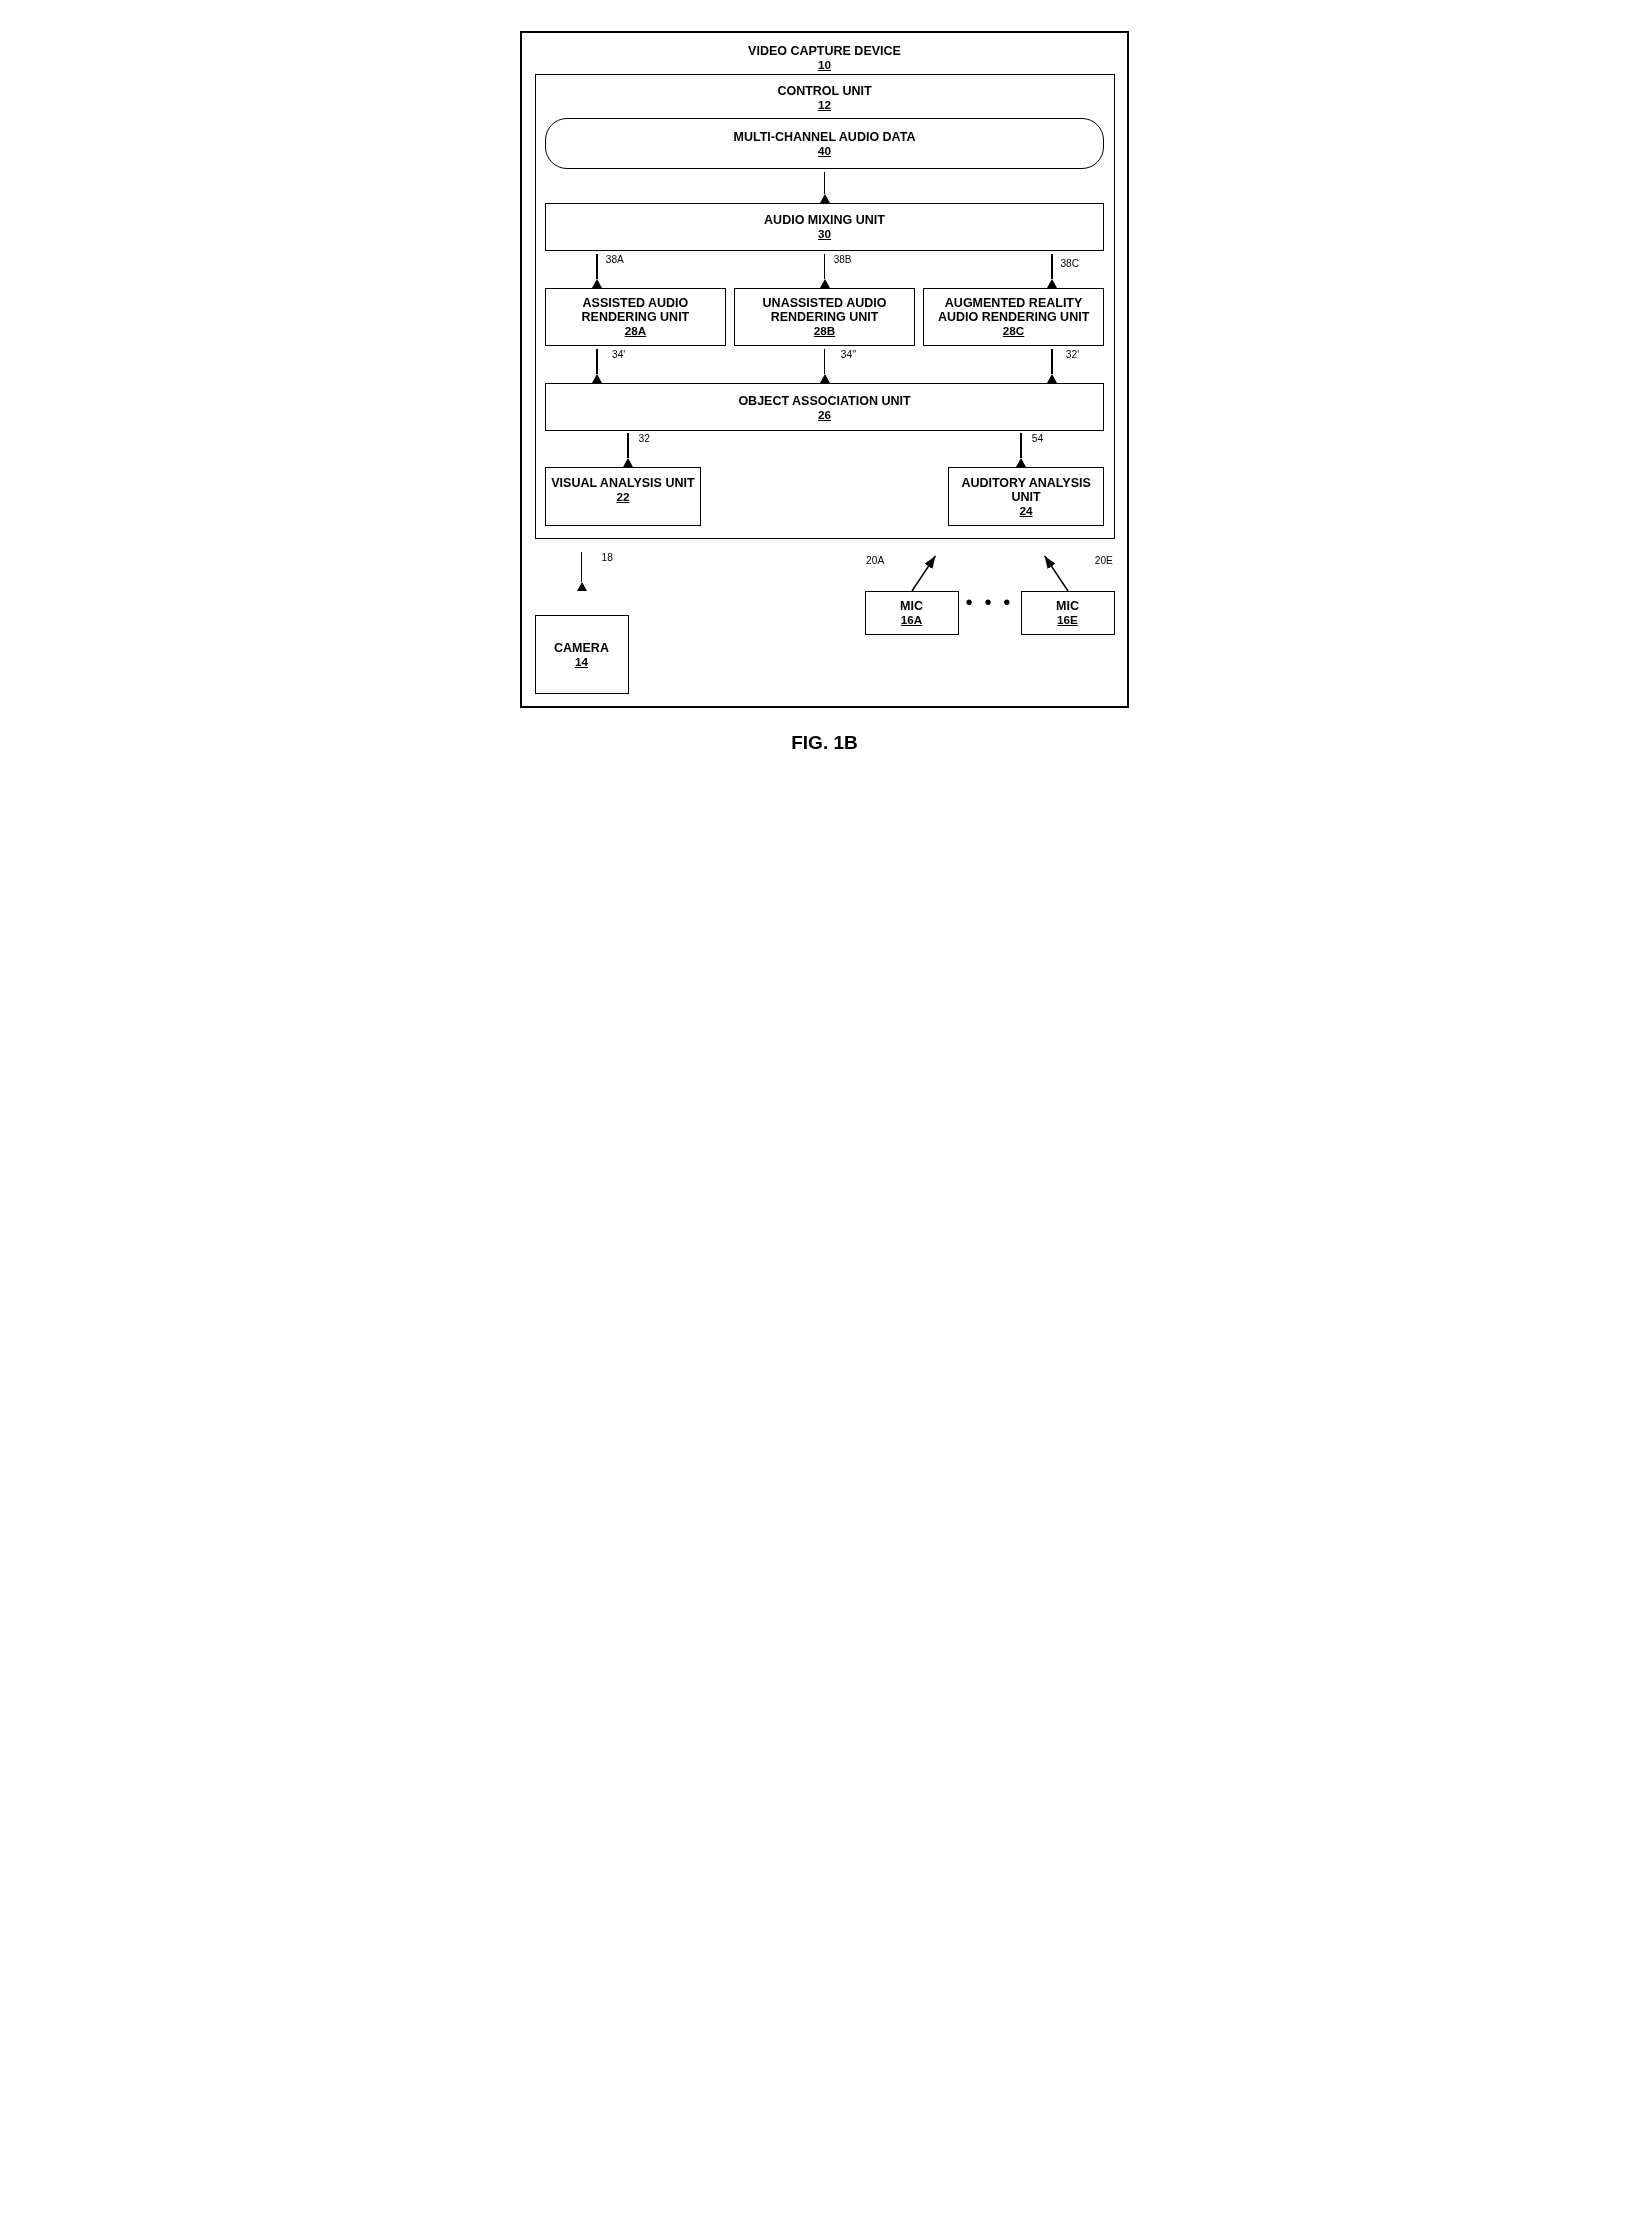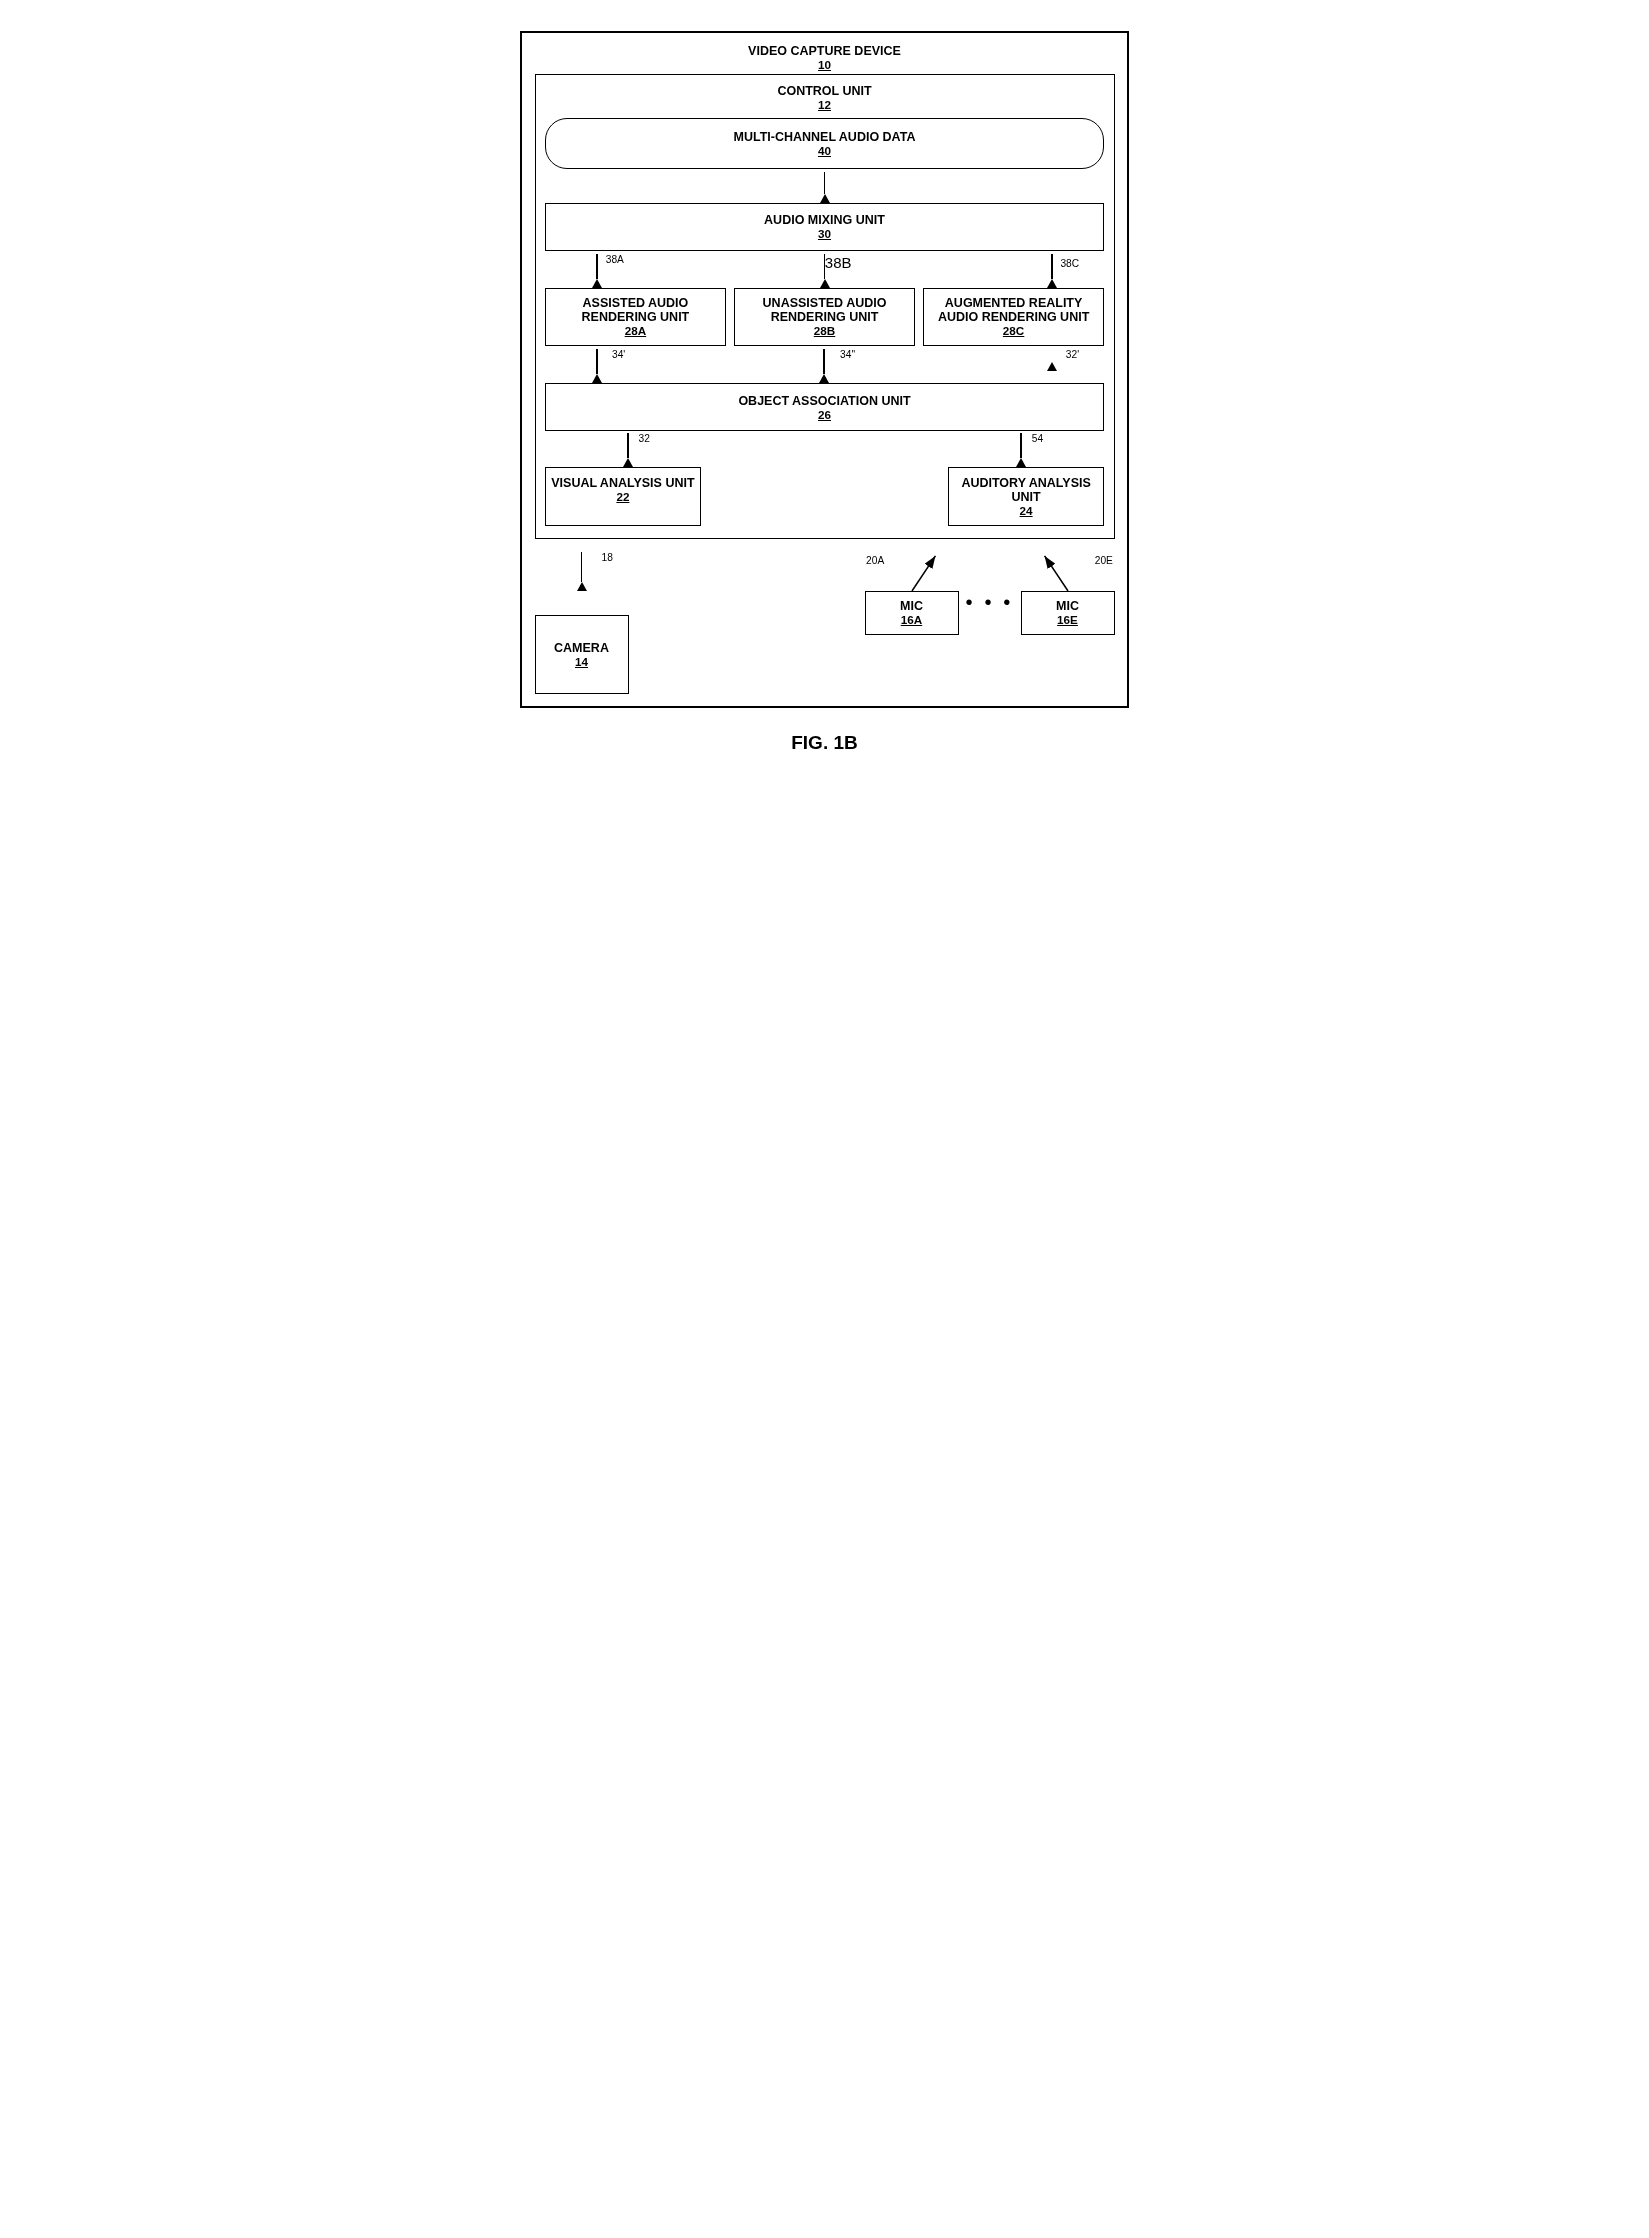--- a/index.html
+++ b/index.html
@@ -74,21 +74,21 @@
 
         <div style="display:flex; flex-direction:column; align-items:center; height:34px; position:relative;">
           <div style="width:1.6px; flex:1; background:#000;"></div>
           <div style="width:0;height:0;border-left:5.5px solid transparent;border-right:5.5px solid transparent;border-bottom:9.4px solid #000;"></div>
           <span style="position:absolute; right:-22px; top:0; font-size:10.2px;">38A</span>
         </div>
 
         <div style="display:flex; flex-direction:column; align-items:center; height:34px; position:relative;">
           <div style="width:1.6px; flex:1; background:#000;"></div>
           <div style="width:0;height:0;border-left:5.5px solid transparent;border-right:5.5px solid transparent;border-bottom:9.4px solid #000;"></div>
-          <span style="position:absolute; right:-22px; top:0; font-size:15px;">38B</span>
+          <span style="position:absolute; right:-22px; top:0; font-size:10px;">38B</span>
         </div>
 
         <div style="display:flex; flex-direction:column; align-items:center; height:34px; position:relative;">
           <div style="width:1.6px; flex:1; background:#000;"></div>
           <div style="width:0;height:0;border-left:5.5px solid transparent;border-right:5.5px solid transparent;border-bottom:9.4px solid #000;"></div>
           <span style="position:absolute; right:-22px; top:4px; font-size:10.2px;">38C</span>
         </div>
       </div>
 
       <div style="display:flex; gap:8px; margin-bottom:3.1px;">
@@ -113,21 +113,21 @@
           <div style="width:0;height:0;border-left:5.5px solid transparent;border-right:5.5px solid transparent;border-bottom:9.4px solid #000;"></div>
           <span style="position:absolute; right:-23.4px; top:0; font-size:10.2px;">34'</span>
         </div>
 
         <div style="display:flex; flex-direction:column; align-items:center; height:34px; position:relative;">
           <div style="width:1.6px; flex:1; background:#000;"></div>
           <div style="width:0;height:0;border-left:5.5px solid transparent;border-right:5.5px solid transparent;border-bottom:9.4px solid #000;"></div>
           <span style="position:absolute; right:-26.6px; top:0; font-size:10.2px;">34''</span>
         </div>
 
-        <div style="display:flex; flex-direction:row; align-items:center; height:34px; position:relative;">
+        <div style="display:flex; flex-direction:column; align-items:center; height:34px; position:relative;">
           <div style="width:1.6px; flex:1; background:#000;"></div>
           <div style="width:0;height:0;border-left:5.5px solid transparent;border-right:5.5px solid transparent;border-bottom:9.4px solid #000;"></div>
           <span style="position:absolute; right:-22px; top:0; font-size:10.2px;">32'</span>
         </div>
       </div>
 
       <div style="border: 1.6px solid #000; padding: 9.4px 15.6px; text-align:center; margin-bottom: 2px;">
         <div class="box-label">OBJECT ASSOCIATION UNIT</div>
         <div class="box-num">26</div>
       </div>

